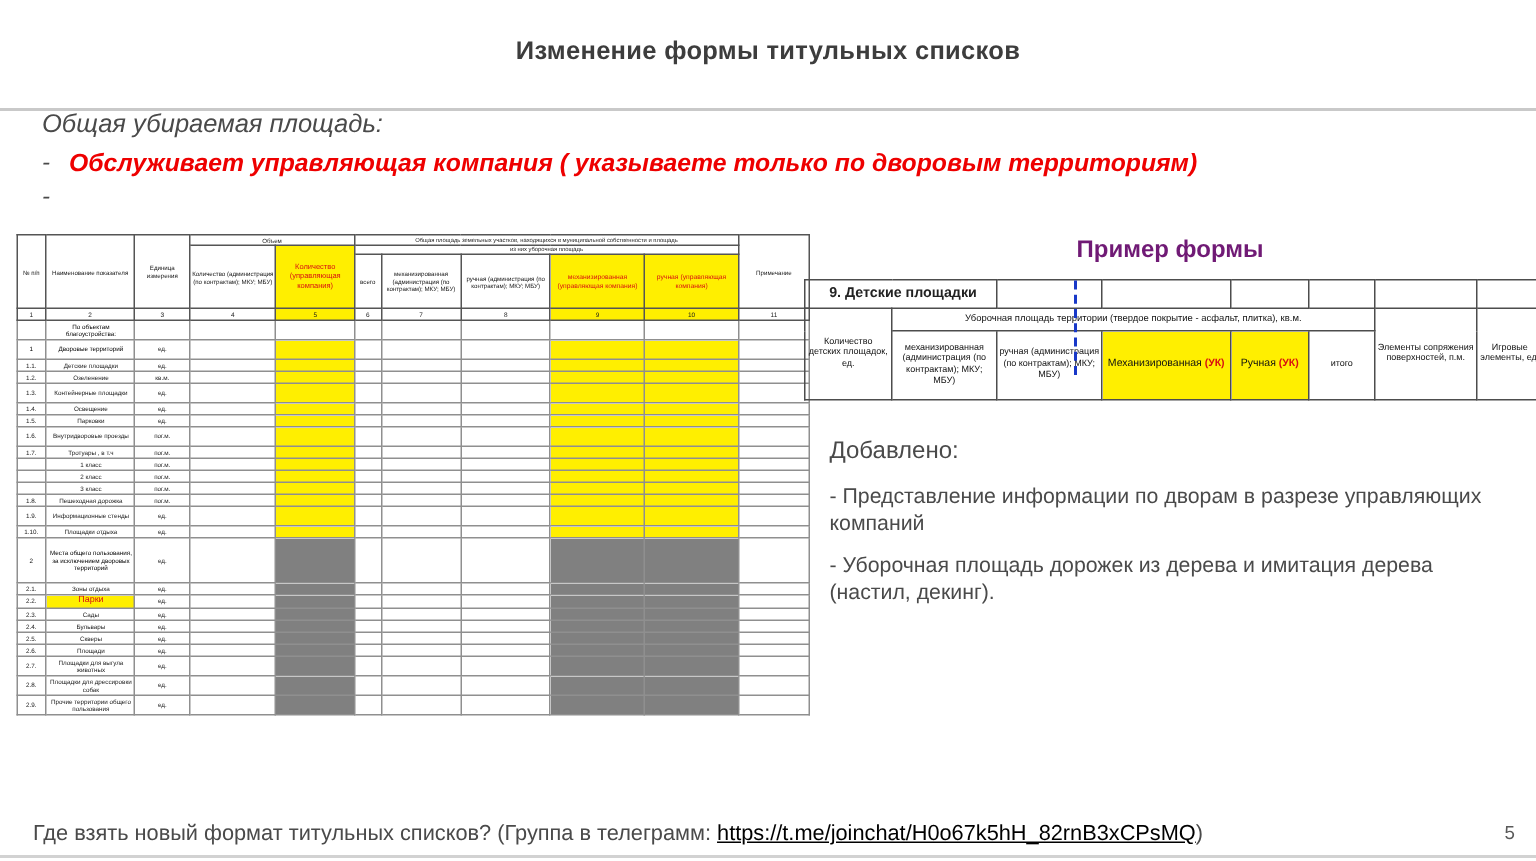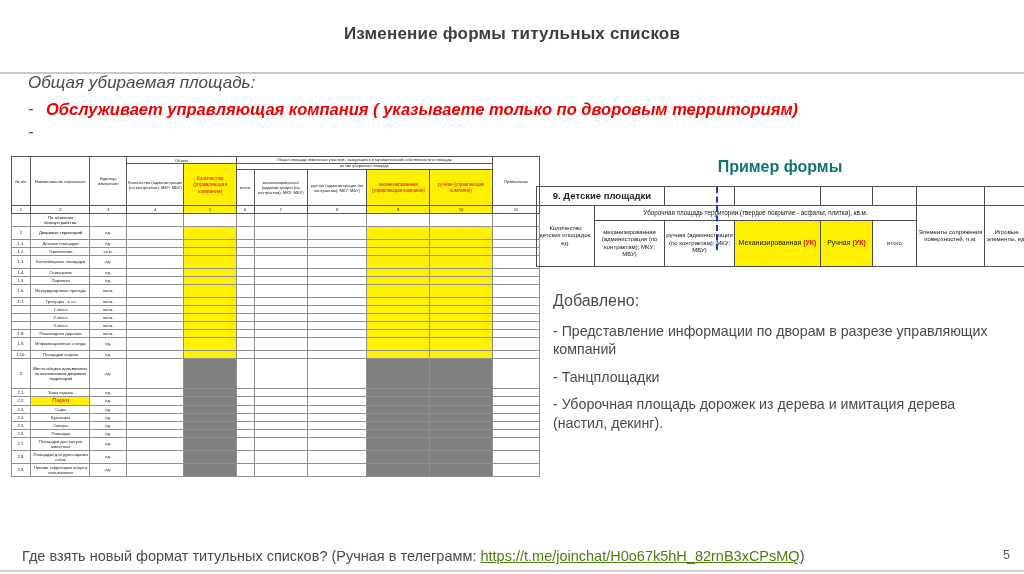--- a/index.html
+++ b/index.html
@@ -52,21 +52,21 @@
   .yel{background:#ffef00;}
   .gry{background:#808080;}
   .redb{color:#d81010;font-weight:bold;}
   .blk-b{color:#000;font-weight:bold;}
   .numrow td{font-size:4.3px;height:7px;}
   .lbl{text-align:left;padding-left:2px !important;}
 
   
   #form-heading{
     position:absolute;left:560px;top:158px;width:440px;
-    text-align:center;font-size:16px;font-weight:bold;color:#0f766e;
+    text-align:center;font-size:16px;font-weight:bold;color:#701a75;
   }
   #ex-table{
     position:absolute;left:536px;top:186px;width:482px;
     border-collapse:collapse;table-layout:fixed;
     font-size:6px;color:#111;
   }
   #ex-table td{
     border:0.8px solid #8c8c8c;
     text-align:center;vertical-align:middle;
     line-height:1.25;padding:0 1px;overflow:hidden;
@@ -92,21 +92,21 @@
   
   #foot-red{
     position:absolute;left:14px;top:505px;width:996px;
     text-align:center;color:#ee0000;font-weight:bold;font-size:14.2px;
     line-height:1.3;
   }
   #foot-grey{
     position:absolute;left:22px;top:548px;width:980px;
     font-size:14.5px;color:#4a4a4a;white-space:nowrap;
   }
-  #foot-link{color:#4d7c0f;text-decoration:underline;}
+  #foot-link{color:#000000;text-decoration:underline;}
   #page-num{
     position:absolute;right:14px;top:548px;
     font-size:12.5px;color:#5a5a5a;
   }
   #bottom-rule{position:absolute;left:0;top:570px;width:1024px;height:2px;background:#d2d2d2;}
 </style>
 </head>
 <body>
 
 <div id="slide-title">Изменение формы титульных списков</div>
@@ -545,23 +545,22 @@
       </td>
       <td class="thick">итого</td>
     </tr>
   </tbody>
 </table>
 <div id="dash-line"></div>
 
 <div id="added-label">Добавлено:</div>
 <div id="added-list">
   <div class="add-item">- Представление информации по дворам в разрезе управляющих компаний</div>
-  <div class="add-item">- Танцплощадки</div>
   <div class="add-item">- Уборочная площадь дорожек из дерева и имитация дерева (настил, декинг).</div>
 </div>
 
 <div id="foot-red">
 </div>
 <div id="foot-grey">
-  <span>Где взять новый формат титульных списков? (Ручная в телеграмм: </span><a id="foot-link" href="#">https://t.me/joinchat/H0o67k5hH_82rnB3xCPsMQ</a><span>)</span>
+  <span>Где взять новый формат титульных списков? (Группа в телеграмм: </span><a id="foot-link" href="#">https://t.me/joinchat/H0o67k5hH_82rnB3xCPsMQ</a><span>)</span>
 </div>
 <div id="page-num">5</div>
 <div id="bottom-rule"></div>
 
 </body></html>

